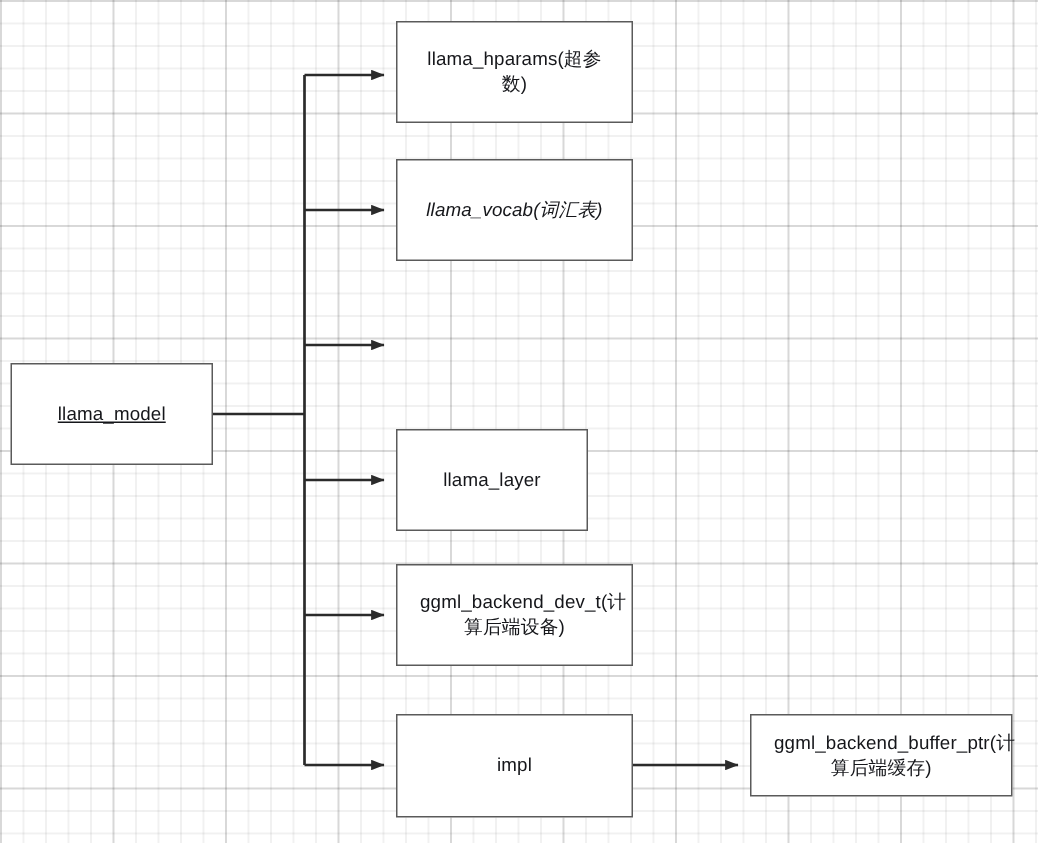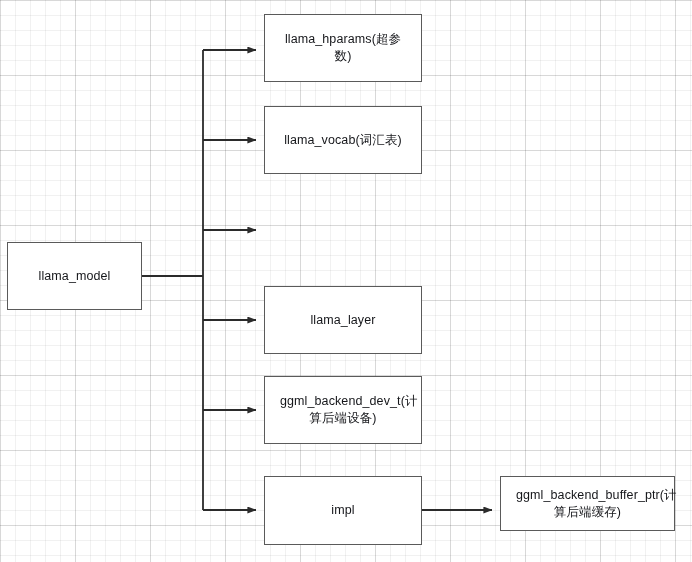--- a/index.html
+++ b/index.html
@@ -80,30 +80,30 @@
       <path d="M203,140 L256,140" marker-end="url(#arrowhead)"></path>
       <path d="M203,230 L256,230" marker-end="url(#arrowhead)"></path>
       <path d="M203,320 L256,320" marker-end="url(#arrowhead)"></path>
       <path d="M203,410 L256,410" marker-end="url(#arrowhead)"></path>
       <path d="M203,510 L256,510" marker-end="url(#arrowhead)"></path>
 
       <path d="M422,510 L492,510" marker-end="url(#arrowhead)"></path>
     </g>
   </svg>
 
-  <div class="node" style="left: 7px; top: 242px; width: 135px; height: 68px;">
+  <div class="node" style="left: 7px; top: 242px; width: 135px; height: 68px; text-decoration: underline;">
     <span class="node-label">llama_model</span>
   </div>
   <div class="node" style="left: 264px; top: 14px; width: 158px; height: 68px;">
     <span class="node-label">llama_hparams(超参数)</span>
   </div>
-  <div class="node" style="left: 264px; top: 106px; width: 158px; height: 68px;">
+  <div class="node" style="left: 264px; top: 106px; width: 158px; height: 68px; font-style: italic;">
     <span class="node-label">llama_vocab(词汇表)</span>
   </div>
-  <div class="node" style="left: 264px; top: 286px; width: 158px; height: 68px;">
+  <div class="node" style="left: 264px; top: 286px; width: 128px; height: 68px;">
     <span class="node-label">llama_layer</span>
   </div>
   <div class="node" style="left: 264px; top: 476px; width: 158px; height: 69px;">
     <span class="node-label">impl</span>
   </div>
   <div class="node" style="left: 264px; top: 376px; width: 158px; height: 68px;">
     <span class="node-label">ggml_backend_dev_t(计算后端设备)</span>
   </div>
   <div class="node" style="left: 500px; top: 476px; width: 175px; height: 55px;">
     <span class="node-label">ggml_backend_buffer_ptr(计算后端缓存)</span>

